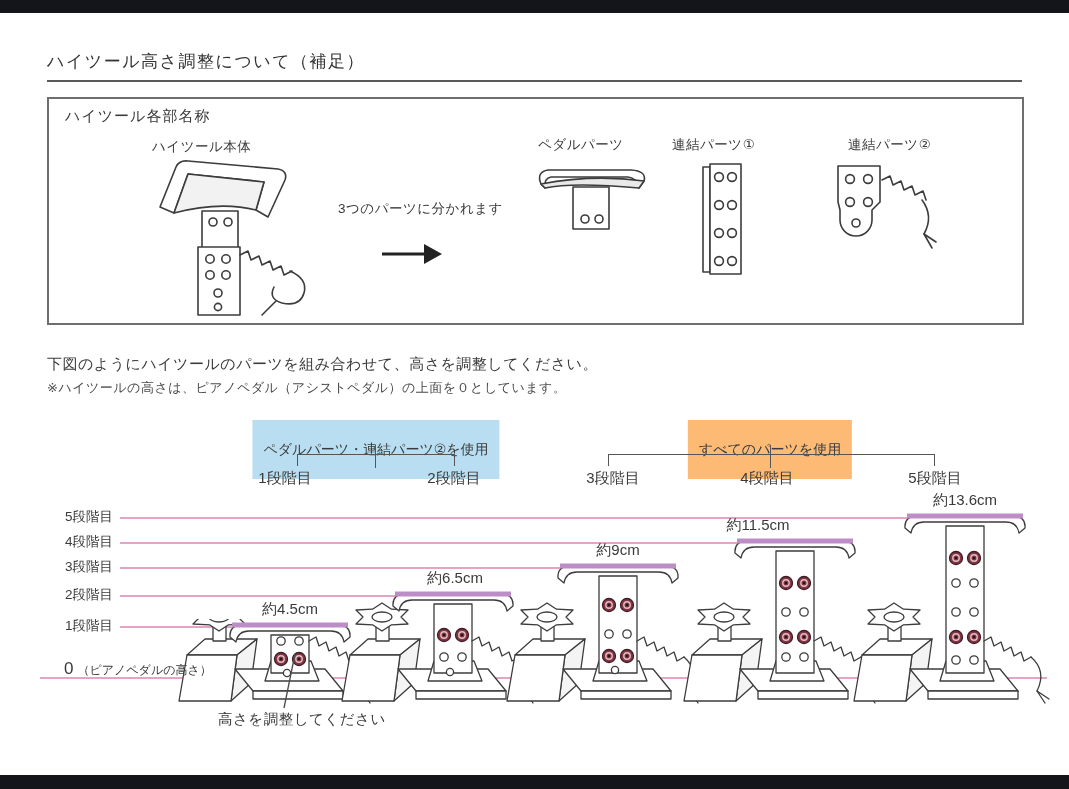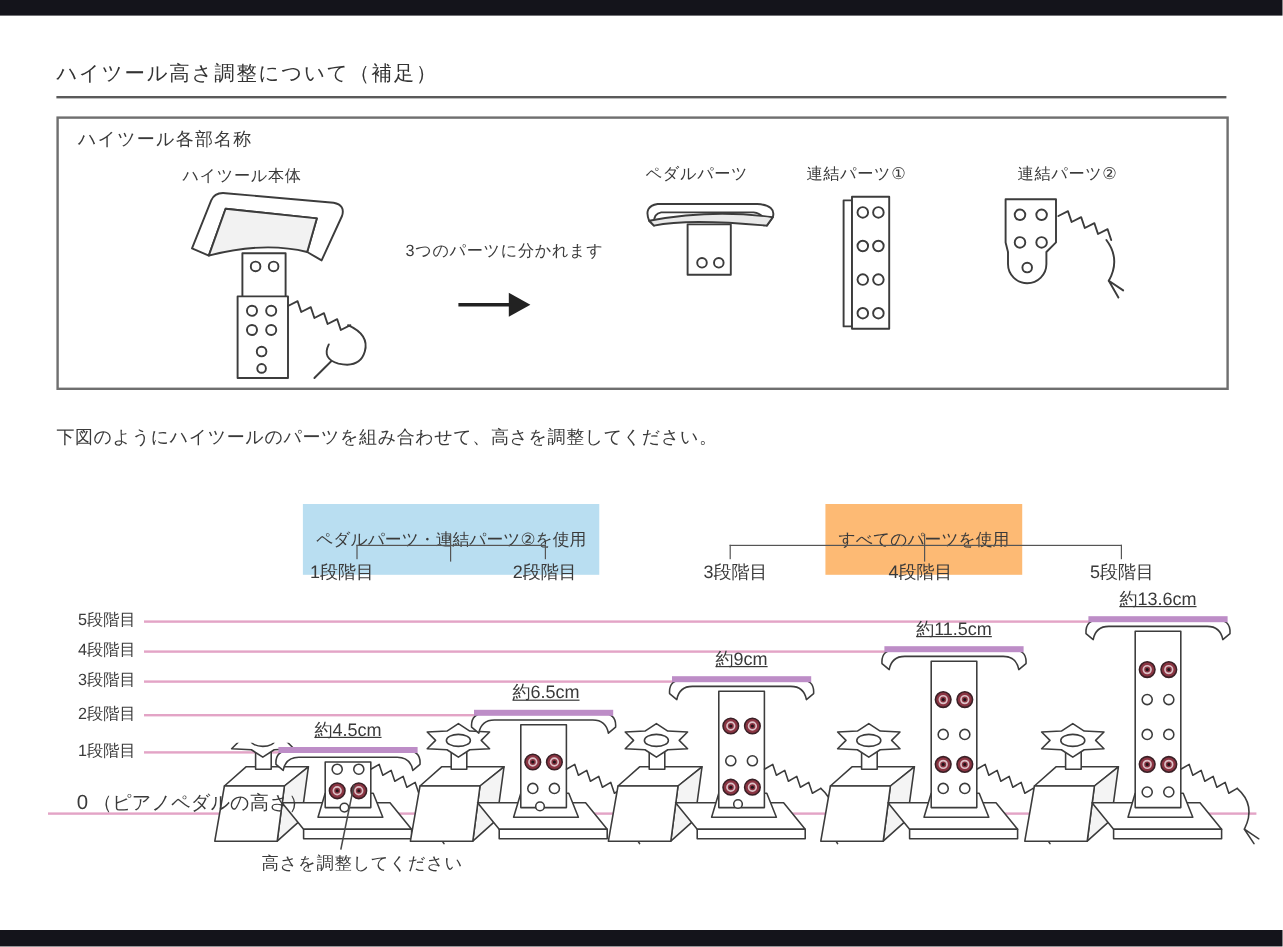--- a/index.html
+++ b/index.html
@@ -15,26 +15,26 @@
   .box-title{left:65px;top:107px;font-size:15px;letter-spacing:1px;}
   .lbl{font-size:13.5px;letter-spacing:.5px;white-space:nowrap;}
   .instr1{left:47px;top:355px;font-size:15px;letter-spacing:.5px;}
   .instr2{left:47px;top:379px;font-size:13px;letter-spacing:.5px;color:#4a4a4a;}
   .grp-label{top:420px;height:25px;line-height:25px;padding:17px 11px;font-size:14px;
              transform:translateX(-50%);white-space:nowrap;}
   .bracket{height:11px;border-top:1.4px solid #555;border-left:1.4px solid #555;
            border-right:1.4px solid #555;top:454px;}
   .stem{width:1.4px;background:#555;top:445px;height:23px;}
   .stage-lbl{top:469px;height:18px;line-height:18px;font-size:15px;transform:translateX(-50%);white-space:nowrap;}
-  .height-lbl{font-size:15px;height:17px;line-height:17px;transform:translateX(-50%);white-space:nowrap;text-decoration:underline;}
+  .height-lbl{font-size:15px;height:17px;line-height:17px;transform:translateX(-50%);white-space:nowrap;}
   .axis-lbl{width:82px;text-align:right;font-size:13.5px;height:16px;line-height:16px;}
   .mline{height:2px;}
   .zero-wrap{left:64px;top:659px;display:flex;align-items:baseline;gap:4px;white-space:nowrap;}
   .zero-num{font-size:17px;}
-  .zero-suf{font-size:16px;}
+  .zero-suf{font-size:12px;}
   .bolt-note{left:218px;top:710px;font-size:14.5px;letter-spacing:.5px;white-space:nowrap;}
   svg{display:block;}
 </style>
 </head>
 <body>
 
 <div class="stage">
   <div class="bar top"></div>
   <div class="bar bottom"></div>
 
@@ -108,20 +108,21 @@
       <circle cx="24" cy="42" r="4.4"></circle>
         <circle cx="42" cy="42" r="4.4"></circle>
       <circle cx="30" cy="63" r="4"></circle>
       <path fill="none" d="M56,20 l8,-4 l3,9 l8,-4 l3,9 l8,-4 l3,9 l8,-4 l3,9"></path>
       <path fill="none" d="M96,40 q12,16 2,34"></path>
       <path fill="none" d="M98,74 l12,8 M98,74 l8,14"></path>
     </g>
   </svg>
 
   <div class="abs instr1">下図のようにハイツールのパーツを組み合わせて、高さを調整してください。</div>
+  <div class="abs instr2">※ハイツールの高さは、ピアノペダル（アシストペダル）の上面を０としています。</div>
 
   <div class="abs grp-label" style="left: 376px; background: rgb(185, 222, 241);">ペダルパーツ・連結パーツ②を使用</div>
   <div class="abs grp-label" style="left: 770px; background: #fdba74;">すべてのパーツを使用</div>
   <div class="abs stem" style="left:375px;"></div>
   <div class="abs stem" style="left:770px;"></div>
   <div class="abs bracket" style="left:297px;width:156px;"></div>
   <div class="abs bracket" style="left:608px;width:325px;"></div>
 
   <div class="abs" id="diagram" style="left:0;top:0;width:1069px;height:789px;">
       <div class="abs mline" style="left:120px;top:517px;width:892px;background:#e3a4c6"></div>
@@ -135,21 +136,21 @@
       <div class="abs axis-lbl" style="left:31px;top:559px;">3段階目</div>
       <div class="abs axis-lbl" style="left:31px;top:587px;">2段階目</div>
       <div class="abs axis-lbl" style="left:31px;top:618px;">1段階目</div>
       <div class="abs stage-lbl" style="left:285px;">1段階目</div>
       <div class="abs height-lbl" style="left:290px;top:600px;">約4.5cm</div>
       <div class="abs stage-lbl" style="left:454px;">2段階目</div>
       <div class="abs height-lbl" style="left:455px;top:569px;">約6.5cm</div>
       <div class="abs stage-lbl" style="left:613px;">3段階目</div>
       <div class="abs height-lbl" style="left:618px;top:541px;">約9cm</div>
       <div class="abs stage-lbl" style="left:767px;">4段階目</div>
-      <div class="abs height-lbl" style="left:795px;top:516px;">約11.5cm</div>
+      <div class="abs height-lbl" style="left:758px;top:516px;">約11.5cm</div>
       <div class="abs stage-lbl" style="left:935px;">5段階目</div>
       <div class="abs height-lbl" style="left:965px;top:491px;">約13.6cm</div>
       <svg class="abs" style="left:175px;top:619px" width="215" height="96" viewBox="0 0 215 96">
         <g fill="#fff" stroke="#3c3c3c" stroke-width="1.3" stroke-linejoin="round" stroke-linecap="round">
           <path d="M12,36 L30,20 L82,20 L62,36 Z"></path>
           <path d="M62,36 L82,20 L76,64 L56,82 Z" fill="#f4f4f4"></path>
           <path d="M12,36 L62,36 L56,82 L4,82 Z"></path>
           <rect x="38" y="6" width="13" height="16"></rect>
           <path d="M44.0,-16.0 L53.5,-9.8 L70.0,-9.0 L63.0,-2.0 L70.0,5.0 L53.5,5.8 L44.0,12.0 L34.5,5.8 L18.0,5.0 L25.0,-2.0 L18.0,-9.0 L34.5,-9.8 Z"></path>
           <ellipse cx="44" cy="-2" rx="10" ry="5"></ellipse>

